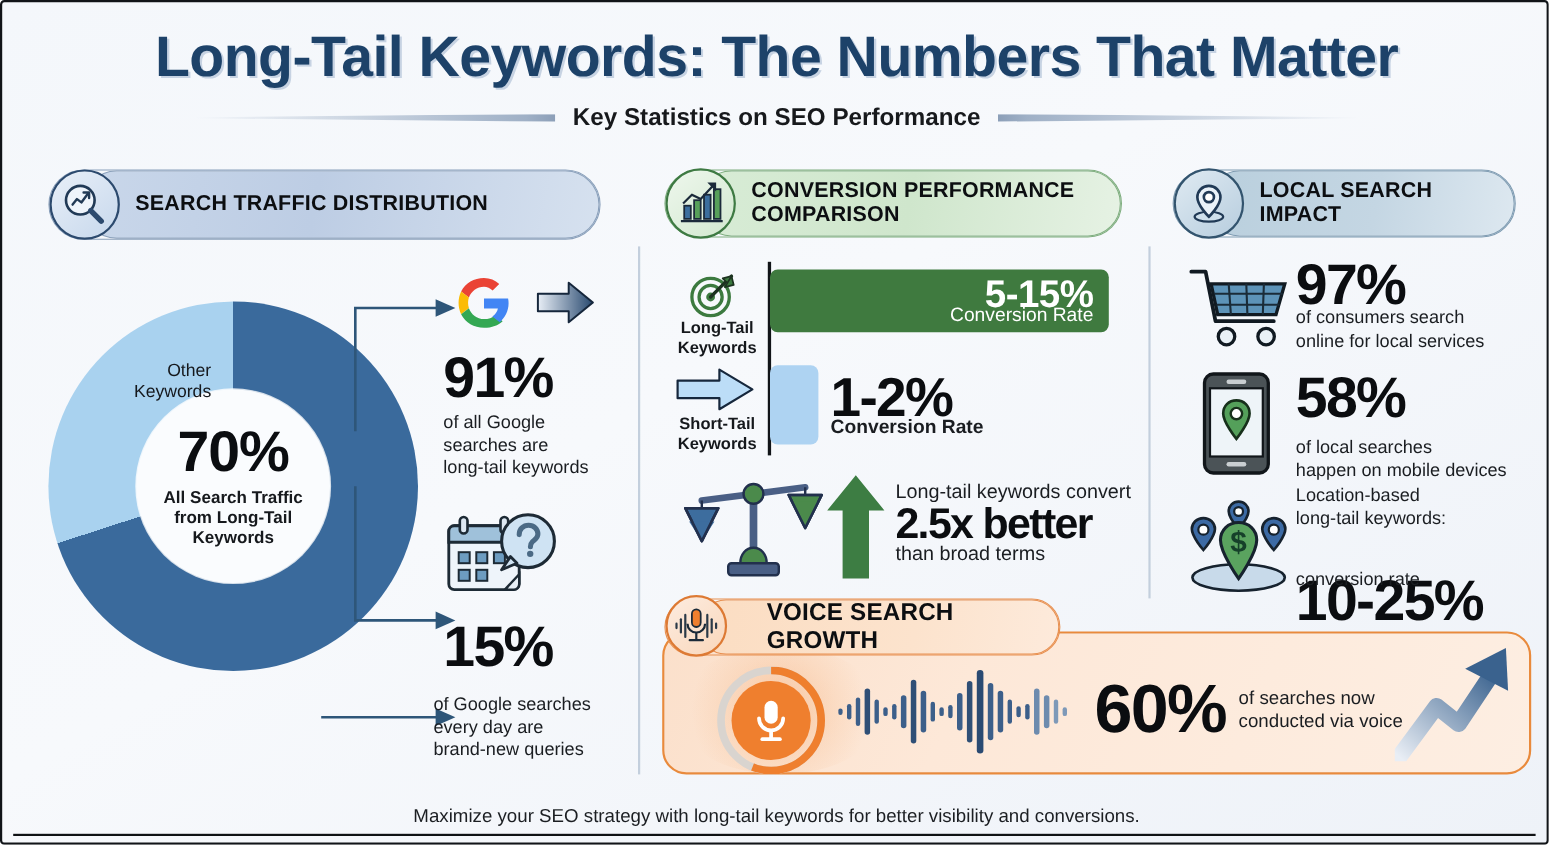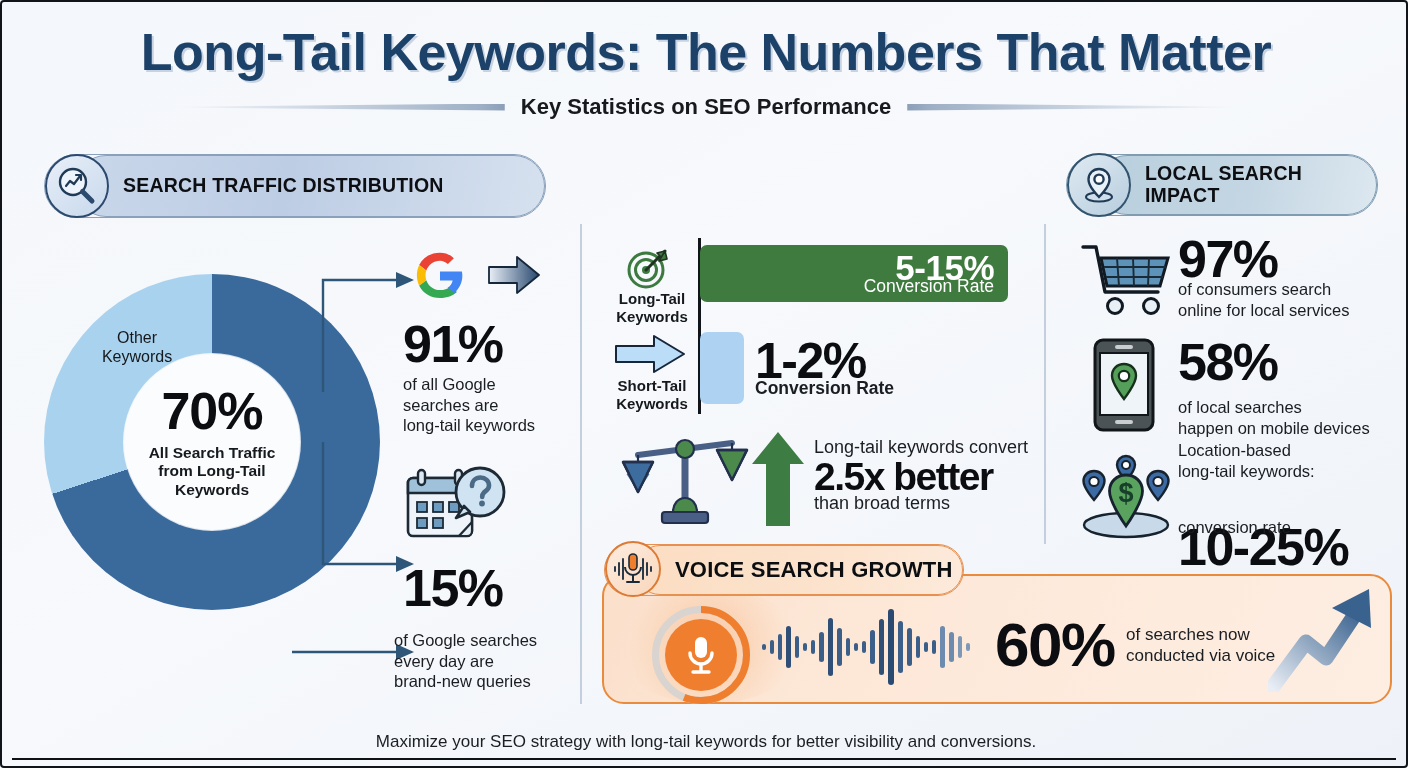--- a/index.html
+++ b/index.html
@@ -63,39 +63,39 @@
     letter-spacing:.2px; line-height:1.12; padding-left:14px;
   }
   .pill.blue .pbar{ background:linear-gradient(100deg,#c9d7ea 0%,#bdcde4 45%,#d6e1ef 100%); }
   .pill.blue .pic{ background:linear-gradient(140deg,#e8eff8,#c7d8ec); }
   .pill.green{ border-color:#7fae7f; }
   .pill.green .pbar{ background:linear-gradient(100deg,#d8ecd6 0%,#cfe6cc 50%,#e6f2e4 100%); border-color:#7fae7f; }
   .pill.green .pic{ background:linear-gradient(140deg,#eef7ed,#d2e8cf); border-color:#3e7a43; }
   .pill.teal .pbar{ background:linear-gradient(100deg,#b9cfdd 0%,#c4d6e3 55%,#dde8f0 100%); border-color:#7f9cb2; }
   .pill.teal{ border-color:#7f9cb2; }
   .pill.teal .pic{ background:linear-gradient(140deg,#dfeaf2,#b7cdde); border-color:#33546e; }
-  .pill.orange{ border-color:#e89050; }
+  .pill.orange{ border-color:#e89050;gap:22px; }
   .pill.orange .pbar{ background:linear-gradient(100deg,#fbddc2 0%,#fce3cd 60%,#fdeadb 100%); border-color:#e89050; }
   .pill.orange .pic{ background:linear-gradient(140deg,#fdece0,#f9d7bb); border-color:#dd7a34; }
 
   
   .donut{
     position:absolute; border-radius:50%;
   }
   .donut .hole{
     position:absolute; left:50%; top:50%; transform:translate(-50%,-50%);
     border-radius:50%; background:#fafcfe;
     display:flex; flex-direction:column; align-items:center; justify-content:center;
     box-shadow:0 0 0 1px rgba(255,255,255,.8);
   }
   .donut .big{ font-size:52px; font-weight:bold; color:#0b0d10; line-height:1; letter-spacing:-1px;}
   .donut .cap{ font-size:15.5px; font-weight:bold; color:#16191d; text-align:center; line-height:1.2; margin-top:7px;}
   .otherlbl{
     position:absolute; font-size:16px; font-weight:500; color:#15181c;
-    text-align:center; line-height:1.2;
+    text-align:right; line-height:1.2;
   }
 
   
   .statnum{ font-size:52px; font-weight:bold; color:#0b0d10; line-height:.95; letter-spacing:-1.5px; }
   .statdesc{ font-size:16.5px; font-weight:500; color:#1a1d21; line-height:1.25; }
   .statdesc.b{ font-weight:bold; }
 
   
   .axis{ position:absolute; width:2.5px; background:#111418; }
   .bar{ position:absolute; }
@@ -209,20 +209,35 @@
       <path d="M70 60 L57 74 H65 a5 5 0 005-5z" fill="#e6eef5" stroke="#1d2a35" stroke-width="2.2"></path>
       <circle cx="78" cy="30" r="24" fill="#cfe3f3" stroke="#1d2a35" stroke-width="2.8"></circle>
       <path d="M62 44 L54 56 L68 50z" fill="#cfe3f3" stroke="#1d2a35" stroke-width="2.6" stroke-linejoin="round"></path>
       <path d="M70 24c0-5 3.6-8.5 8.5-8.5S87 19 87 23.5c0 4-3 5-5 7-1.3 1.3-1.8 2.5-1.8 4.5" fill="none" stroke="#4b6a85" stroke-width="4.6" stroke-linecap="round"></path>
       <circle cx="80" cy="41.5" r="2.9" fill="#4b6a85"></circle>
     </svg>
   </div>
   <div class="statnum" style="position:absolute;left:401px;top:562px;">15%</div>
   <div class="statdesc" style="position:absolute;left:392px;top:615px;width:200px;margin-top:13px;">of Google searches<br>every day are<br>brand-new queries</div>
 
+  <div class="pill green" style="left:602px;top:152px;width:416px;height:62px;">
+    <div class="pbar"></div>
+    <div class="pic">
+      <svg width="44" height="44" viewBox="0 0 44 44">
+        <rect x="7" y="24" width="6" height="12" fill="#3c6f9e" stroke="#1b2a3a" stroke-width="1.6"></rect>
+        <rect x="16" y="19" width="6" height="17" fill="#58a05a" stroke="#1b2a3a" stroke-width="1.6"></rect>
+        <rect x="25" y="14" width="6" height="22" fill="#3c6f9e" stroke="#1b2a3a" stroke-width="1.6"></rect>
+        <rect x="34" y="9" width="6" height="27" fill="#58a05a" stroke="#1b2a3a" stroke-width="1.6"></rect>
+        <polyline points="6,22 14,14 22,18 34,5" fill="none" stroke="#1b2a3a" stroke-width="2" stroke-linejoin="round"></polyline>
+        <polygon points="28,3 36,3 36,11" fill="#1b2a3a"></polygon>
+        <line x1="4" y1="38" x2="42" y2="38" stroke="#1b2a3a" stroke-width="2"></line>
+      </svg>
+    </div>
+    <div class="ptxt">CONVERSION PERFORMANCE COMPARISON</div>
+  </div>
 
   <div class="axis" style="left:696px;top:236px;height:176px;"></div>
 
   <div style="position:absolute;left:622px;top:242px;">
     <svg width="48" height="48" viewBox="0 0 48 48">
       <circle cx="22" cy="26" r="17" fill="none" stroke="#3c7a3f" stroke-width="3"></circle>
       <circle cx="22" cy="26" r="10.5" fill="none" stroke="#3c7a3f" stroke-width="3"></circle>
       <circle cx="22" cy="26" r="4" fill="#3c7a3f"></circle>
       <line x1="22" y1="26" x2="41" y2="7" stroke="#1d3320" stroke-width="3" stroke-linecap="round"></line>
       <polygon points="41,7 33,9 39,15" fill="#3c7a3f" stroke="#1d3320" stroke-width="1.6" stroke-linejoin="round"></polygon>

